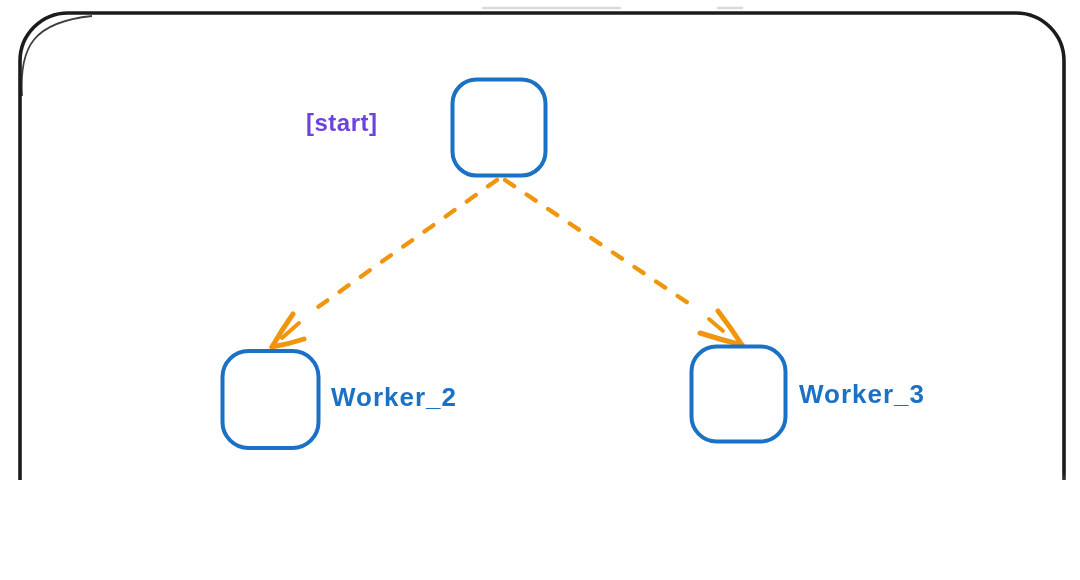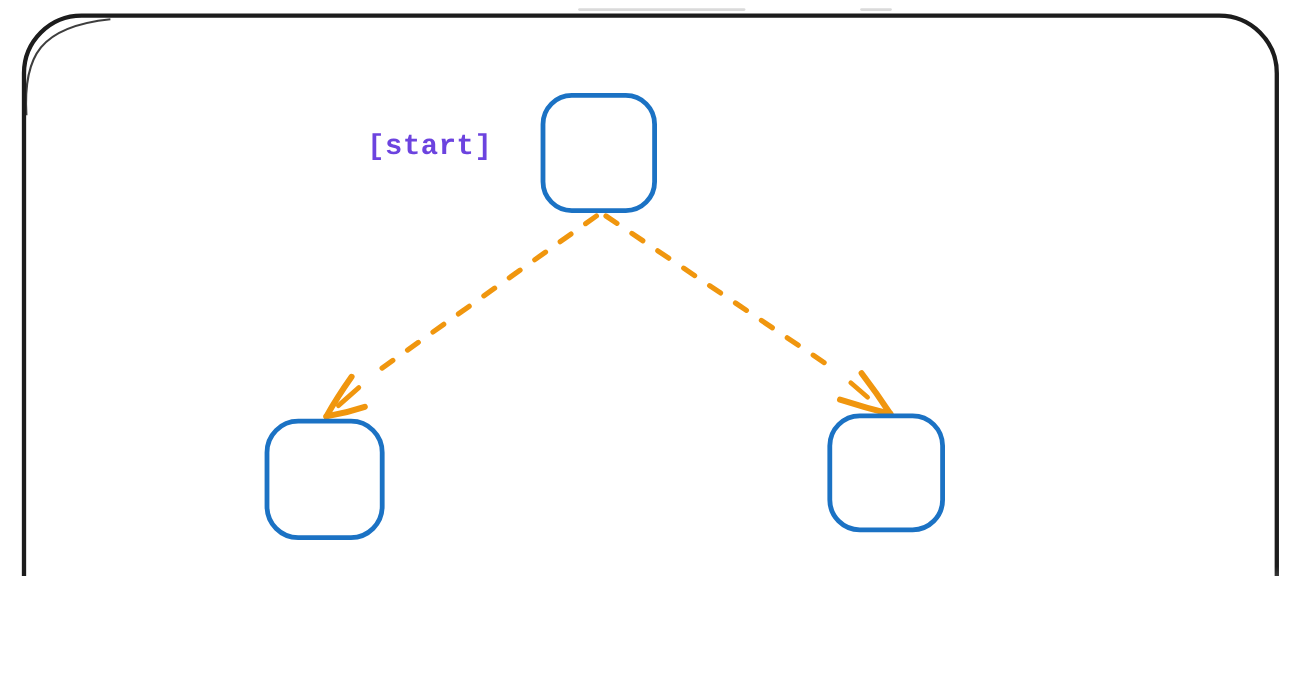--- a/index.html
+++ b/index.html
@@ -6,21 +6,21 @@
     margin: 0;
     padding: 0;
     background: #ffffff;
   }
   .canvas {
     position: relative;
     width: 1080px;
     height: 480px;
     background: var(--background, #fff);
     overflow: hidden;
-    font-family: Liberation Mono, monospace;
+    font-family: Liberation Sans, sans-serif;
   }
   .layer-svg {
     position: absolute;
     inset: 0;
     z-index: 1;
   }
   .frame-path {
     fill: none;
     stroke: var(--frame, #1c1c1c);
     stroke-width: 3.6;
@@ -159,15 +159,17 @@
   </svg>
 
   <div class="fade-bottom"></div>
   <div class="fade-right"></div>
   <div class="smudge-right"></div>
   <div class="smudge-bottom"></div>
 
   <div class="annotation" style="left: 306px; top: 108px;">[start]</div>
 
 
+  <div class="label" style="left: 331px; top: 382px;">Worker_2</div>
 
+  <div class="label" style="left: 799px; top: 379px;">Worker_3</div>
 
 </div>
 
 </body></html>

